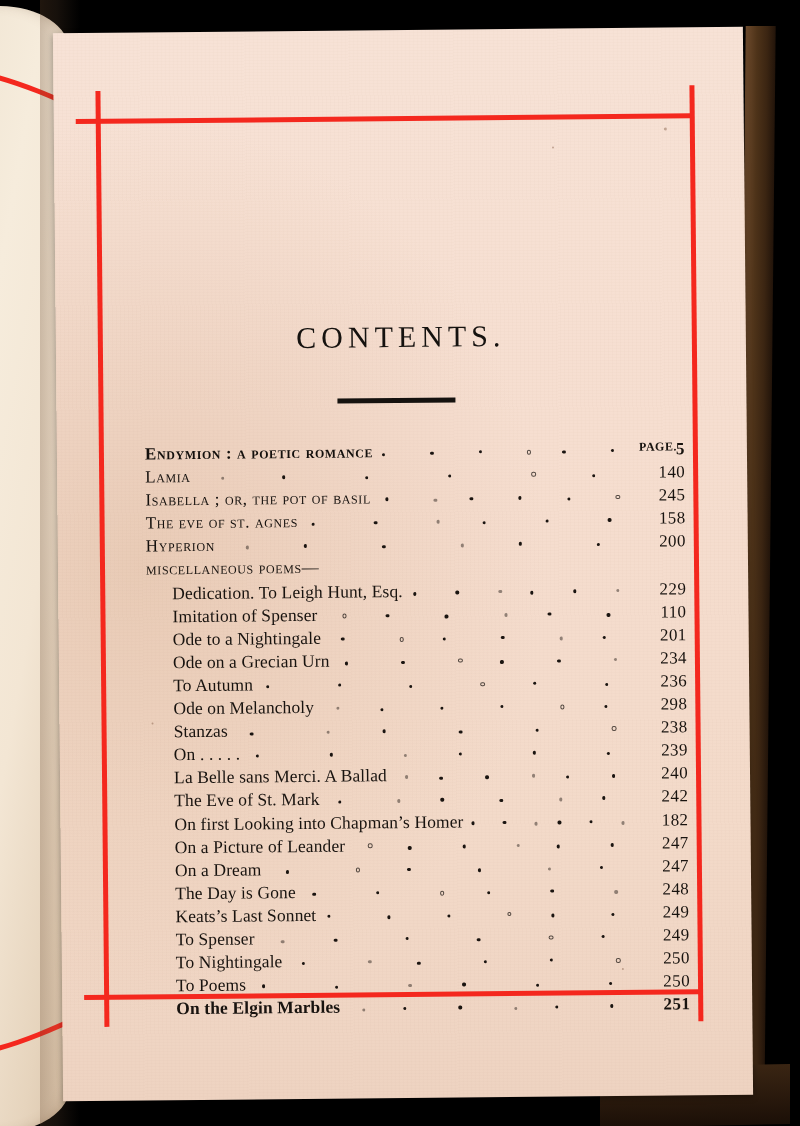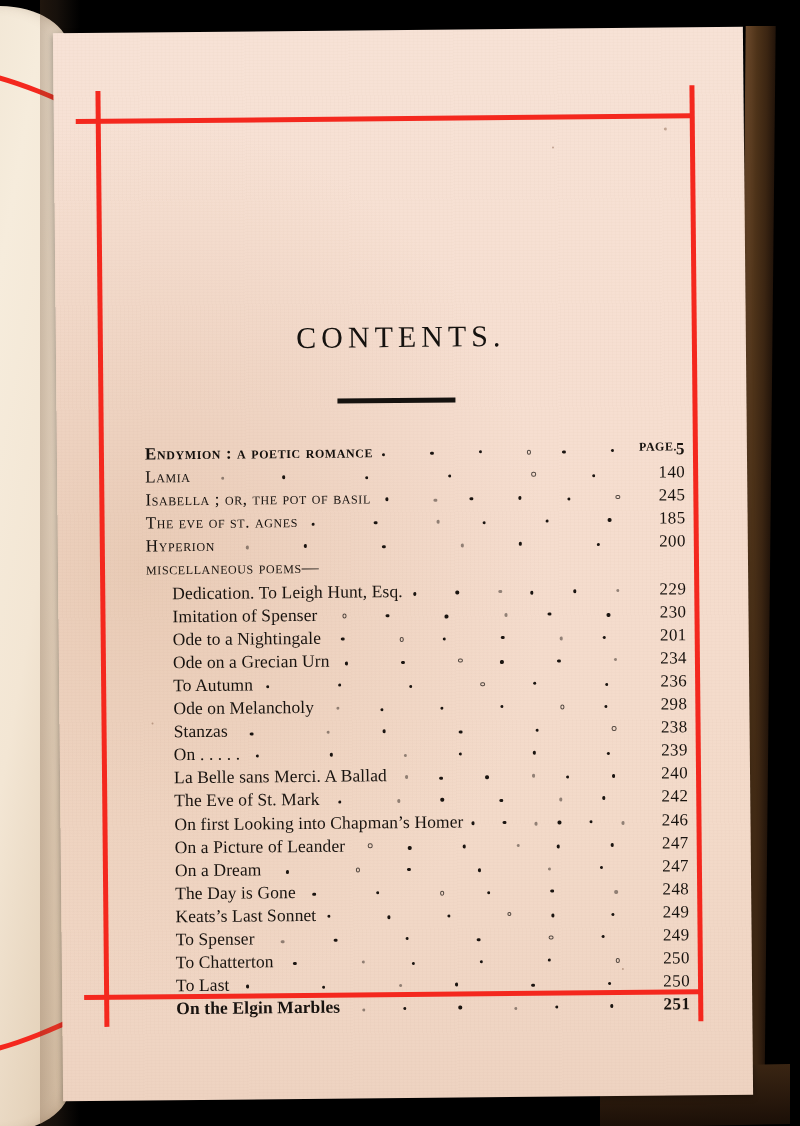--- a/index.html
+++ b/index.html
@@ -315,21 +315,21 @@
           <div class="row major">
             <span class="title">The Eve of St. Agnes</span>
             <span class="leader">
               <span class="dot" style="left: 4%; bottom: 1px;"></span>
               <span class="dot" style="left: 23%; bottom: 1.8px;"></span>
               <span class="dot faint" style="left: 42%; bottom: 2.6px;"></span>
               <span class="dot" style="left: 56%; bottom: 1px;"></span>
               <span class="dot" style="left: 75%; bottom: 1.8px;"></span>
               <span class="dot" style="left: 94%; bottom: 2.6px;"></span>
             </span>
-            <span class="num">185</span>
+            <span class="num">158</span>
           </div>
           <div class="row major">
             <span class="title">Hyperion</span>
             <span class="leader">
               <span class="dot faint" style="left: 7.5%; bottom: 1.8px;"></span>
               <span class="dot" style="left: 21.5%; bottom: 2.6px;"></span>
               <span class="dot" style="left: 40.5%; bottom: 1px;"></span>
               <span class="dot faint" style="left: 59.5%; bottom: 1.8px;"></span>
               <span class="dot" style="left: 73.5%; bottom: 2.6px;"></span>
               <span class="dot" style="left: 92.5%; bottom: 1px;"></span>
@@ -356,21 +356,21 @@
           <div class="row sub">
             <span class="title">Imitation of Spenser</span>
             <span class="leader">
               <span class="dot open" style="left: 8%; bottom: 1.8px;"></span>
               <span class="dot" style="left: 22%; bottom: 2.6px;"></span>
               <span class="dot" style="left: 41%; bottom: 1px;"></span>
               <span class="dot faint" style="left: 60%; bottom: 1.8px;"></span>
               <span class="dot" style="left: 74%; bottom: 2.6px;"></span>
               <span class="dot" style="left: 93%; bottom: 1px;"></span>
             </span>
-            <span class="num">230</span>
+            <span class="num">110</span>
           </div>
           <div class="row sub">
             <span class="title">Ode to a Nightingale</span>
             <span class="leader">
               <span class="dot" style="left: 6.5%; bottom: 2.6px;"></span>
               <span class="dot open" style="left: 25.5%; bottom: 1px;"></span>
               <span class="dot" style="left: 39.5%; bottom: 1.8px;"></span>
               <span class="dot" style="left: 58.5%; bottom: 2.6px;"></span>
               <span class="dot faint" style="left: 77.5%; bottom: 1px;"></span>
               <span class="dot" style="left: 91.5%; bottom: 1.8px;"></span>
@@ -464,21 +464,21 @@
           <div class="row sub">
             <span class="title">On first Looking into Chapman’s Homer</span>
             <span class="leader">
               <span class="dot" style="left: 4.5%; bottom: 1.8px;"></span>
               <span class="dot" style="left: 23.5%; bottom: 2.6px;"></span>
               <span class="dot faint" style="left: 42.5%; bottom: 1px;"></span>
               <span class="dot" style="left: 56.5%; bottom: 1.8px;"></span>
               <span class="dot" style="left: 75.5%; bottom: 2.6px;"></span>
               <span class="dot faint" style="left: 94.5%; bottom: 1px;"></span>
             </span>
-            <span class="num">246</span>
+            <span class="num">182</span>
           </div>
           <div class="row sub">
             <span class="title">On a Picture of Leander</span>
             <span class="leader">
               <span class="dot open" style="left: 8%; bottom: 2.6px;"></span>
               <span class="dot" style="left: 22%; bottom: 1px;"></span>
               <span class="dot" style="left: 41%; bottom: 1.8px;"></span>
               <span class="dot faint" style="left: 60%; bottom: 2.6px;"></span>
               <span class="dot" style="left: 74%; bottom: 1px;"></span>
               <span class="dot" style="left: 93%; bottom: 1.8px;"></span>
@@ -527,33 +527,33 @@
               <span class="dot faint" style="left: 7%; bottom: 1px;"></span>
               <span class="dot" style="left: 21%; bottom: 1.8px;"></span>
               <span class="dot" style="left: 40%; bottom: 2.6px;"></span>
               <span class="dot" style="left: 59%; bottom: 1px;"></span>
               <span class="dot open" style="left: 78%; bottom: 1.8px;"></span>
               <span class="dot" style="left: 92%; bottom: 2.6px;"></span>
             </span>
             <span class="num">249</span>
           </div>
           <div class="row sub">
-            <span class="title">To Chatterton</span>
+            <span class="title">To Nightingale</span>
             <span class="leader">
               <span class="dot" style="left: 5.5%; bottom: 1.8px;"></span>
               <span class="dot faint" style="left: 24.5%; bottom: 2.6px;"></span>
               <span class="dot" style="left: 38.5%; bottom: 1px;"></span>
               <span class="dot" style="left: 57.5%; bottom: 1.8px;"></span>
               <span class="dot" style="left: 76.5%; bottom: 2.6px;"></span>
               <span class="dot open" style="left: 95.5%; bottom: 1px;"></span>
             </span>
             <span class="num">250</span>
           </div>
           <div class="row sub">
-            <span class="title">To Last</span>
+            <span class="title">To Poems</span>
             <span class="leader">
               <span class="dot" style="left: 4%; bottom: 2.6px;"></span>
               <span class="dot" style="left: 23%; bottom: 1px;"></span>
               <span class="dot faint" style="left: 42%; bottom: 1.8px;"></span>
               <span class="dot" style="left: 56%; bottom: 2.6px;"></span>
               <span class="dot" style="left: 75%; bottom: 1px;"></span>
               <span class="dot" style="left: 94%; bottom: 1.8px;"></span>
             </span>
             <span class="num">250</span>
           </div>

